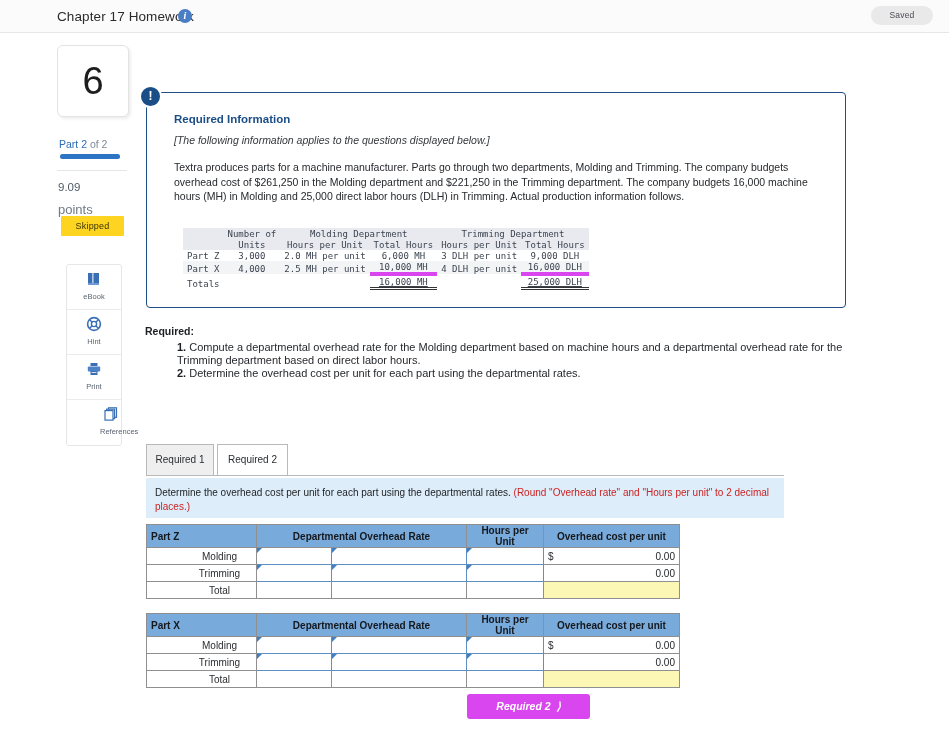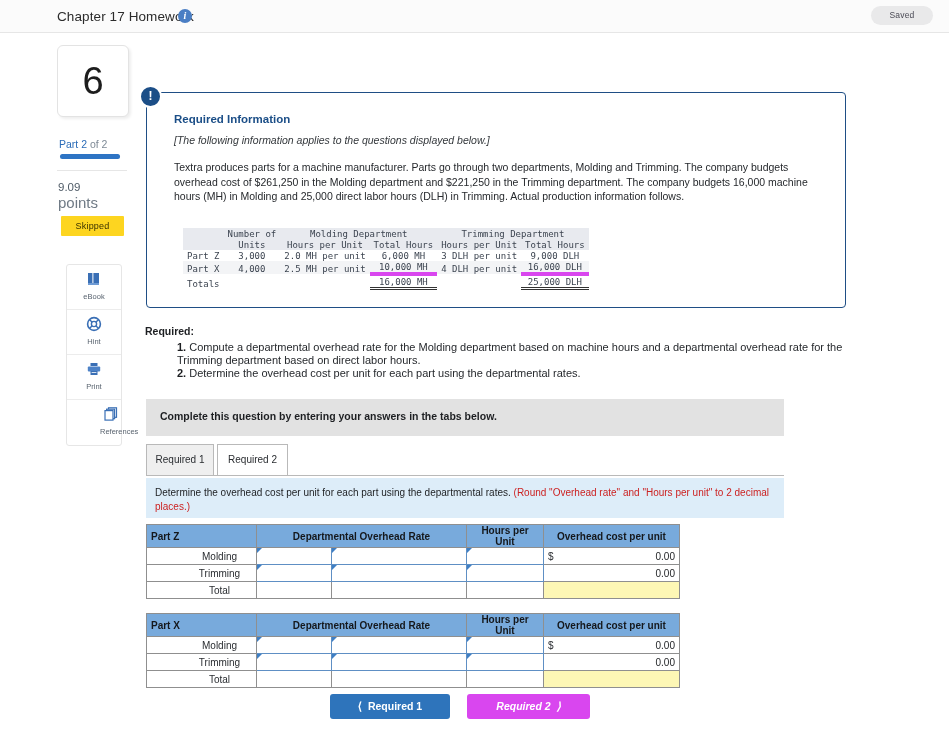--- a/index.html
+++ b/index.html
@@ -105,22 +105,22 @@
     background: #e6e6e6;
   }
   .points-val {
     position: absolute;
     left: 58px; top: 181px;
     font-size: 11.5px;
     color: #4f5b67;
   }
   .points-word {
     position: absolute;
-    left: 58px; top: 194px;
-    font-size: 15px;
+    left: 58px; top: 202px;
+    font-size: 13px;
     color: #6f7a85;
   }
   .skip-badge {
     position: absolute;
     left: 61px; top: 216px;
     width: 63px; height: 20px;
     background: #fdd520;
     border-radius: 1px;
     text-align: center;
     line-height: 20px;
@@ -221,20 +221,21 @@
     white-space: pre;
     vertical-align: bottom;
   }
   .mono .hdr-row { background: #e8eaef; }
   .mono .zebra { background: #f3f4f6; }
   .num { text-align: center; }
   .ctr { text-align: center; }
   .ul-single { border-bottom: 4px solid #d946ef; }
   .ul-double {
     border-bottom: 3px double #333;
+    text-decoration: underline;
   }
 
   
   .req-head {
     position: absolute;
     left: 145px; top: 325px;
     font-size: 10.5px;
     font-weight: bold;
     color: #1d1f22;
   }
@@ -527,23 +528,20 @@
     </tbody>
       </table>
   </div>
 
   <div class="req-head">Required:</div>
   <div class="req-list">
     <b>1.</b><span> Compute a departmental overhead rate for the Molding department based on machine hours and a departmental overhead rate for the Trimming department based on direct labor hours.</span><br>
     <b>2.</b><span> Determine the overhead cost per unit for each part using the departmental rates.</span>
   </div>
 
-  <div class="complete-bar">
-    <span>Complete this question by entering your answers in the tabs below.</span>
-  </div>
 
   <div class="tabstrip">
     <div class="tab inactive">Required 1</div>
     <div class="tab active">Required 2</div>
   </div>
   <div class="tab-underline"></div>
 
   <div class="blue-prompt">
     <div class="txt">
       <span>Determine the overhead cost per unit for each part using the departmental rates. </span><span class="red">(Round "Overhead rate" and "Hours per unit" to 2 decimal places.)</span>
@@ -625,20 +623,17 @@
     <tr>
       <td class="rowlabel total">Total</td>
       <td></td>
       <td></td>
       <td></td>
       <td class="cell-yellow"></td>
     </tr>
   </tbody>
     </table>
 
-  <div class="nav-prev">
-    <span class="chev">⟨</span>&nbsp;&nbsp;<span>Required 1</span>
-  </div>
   <div class="nav-next">
     <span>Required 2</span>&nbsp;&nbsp;<span class="chev">⟩</span>
   </div>
 
 </div>
 
 </body></html>

